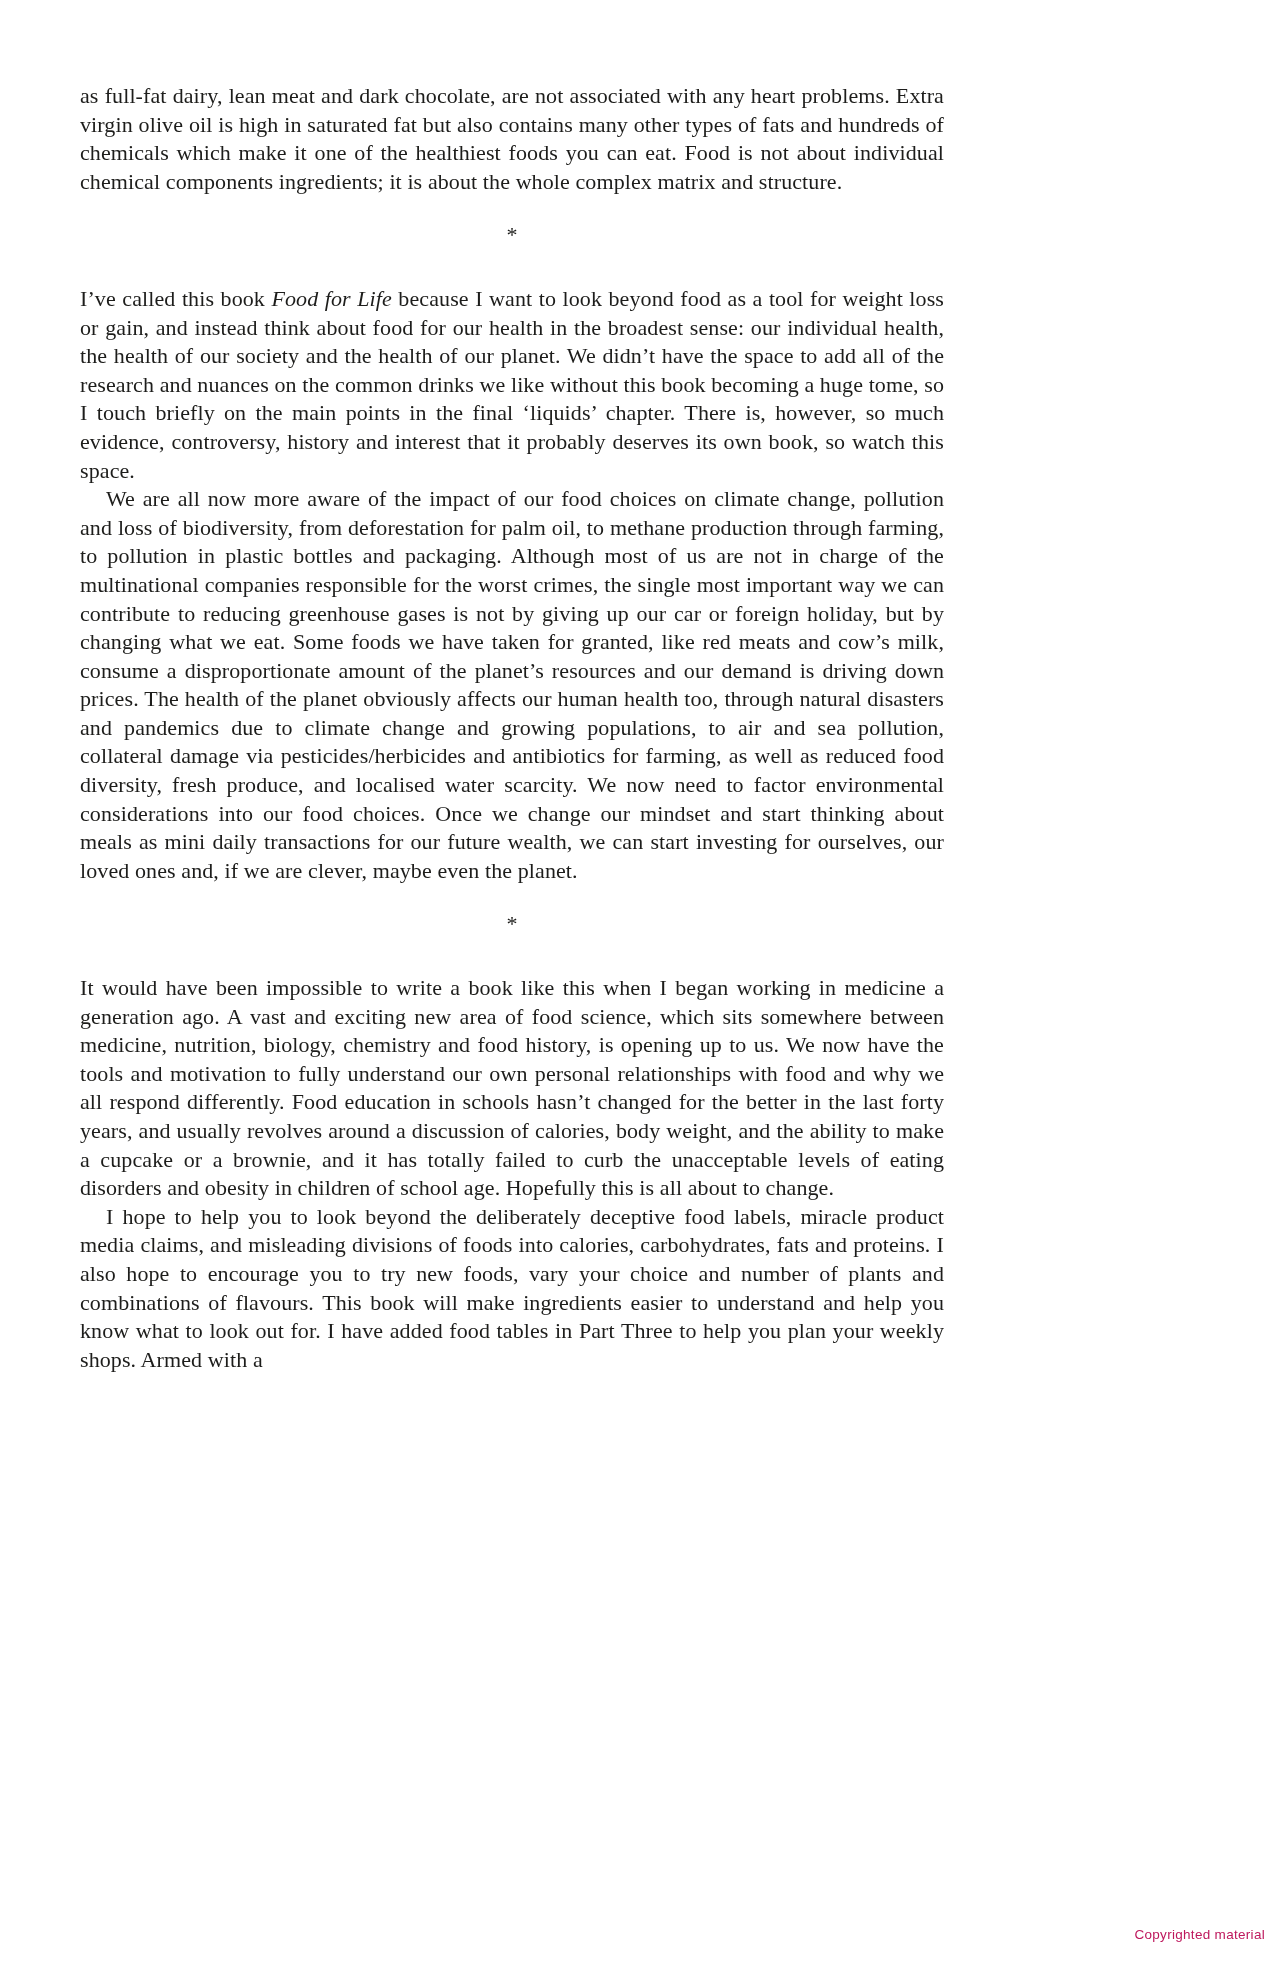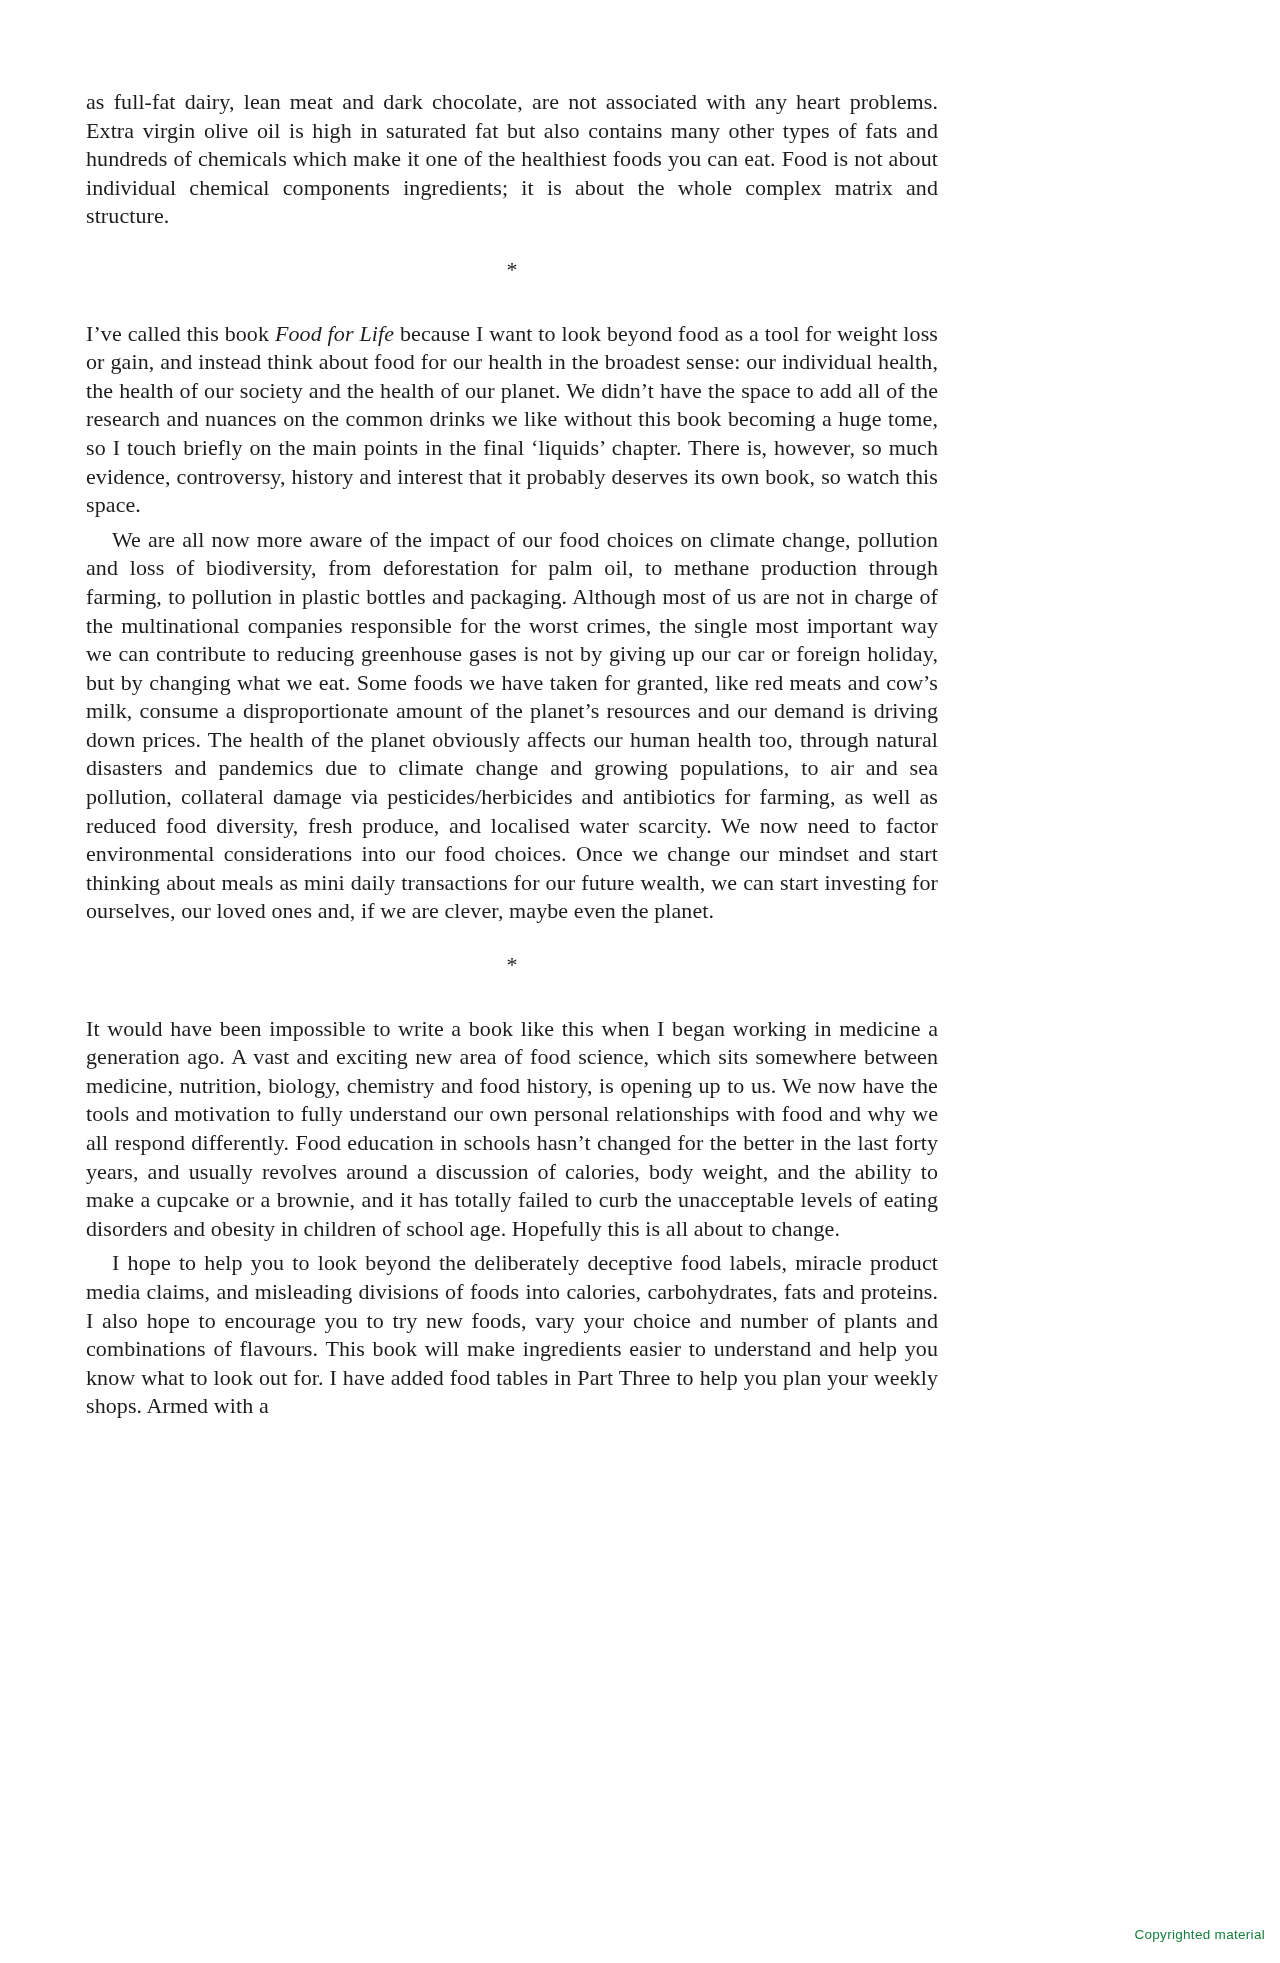--- a/index.html
+++ b/index.html
@@ -15,42 +15,42 @@
     left: 80px;
     top: 82px;
     width: 864px;
     font-size: 22px;
     line-height: 28.6px;
     color: #1d1d1b;
     text-align: justify;
     letter-spacing: 0.1px;
   }
   .page-text p {
-    margin: 6px;
+    margin: 0;
     padding: 0;
   }
   .page-text p.indent {
     text-indent: 26px;
   }
   .separator {
     text-align: center;
     text-indent: 0;
     margin: 25px 0 35px 0;
     font-size: 22px;
     color: #1d1d1b;
   }
   em {
   }
   .watermark {
     position: absolute;
     right: 15px;
     bottom: 21px;
     font-family: "Liberation Sans", sans-serif;
     font-size: 13.5px;
-    color: #15803d;
+    color: #be185d;
     letter-spacing: 0.3px;
   }
 </style>
 </head>
 <body>
 
 <main>
   <section class="page-text">
       <p><span>as full-fat dairy, lean meat and dark chocolate, are not associated with any heart problems. Extra virgin olive oil is high in saturated fat but also contains many other types of fats and hundreds of chemicals which make it one of the healthiest foods you can eat. Food is not about individual chemical components ingredients; it is about the whole complex matrix and structure.</span></p>
       <div class="separator">*</div>

